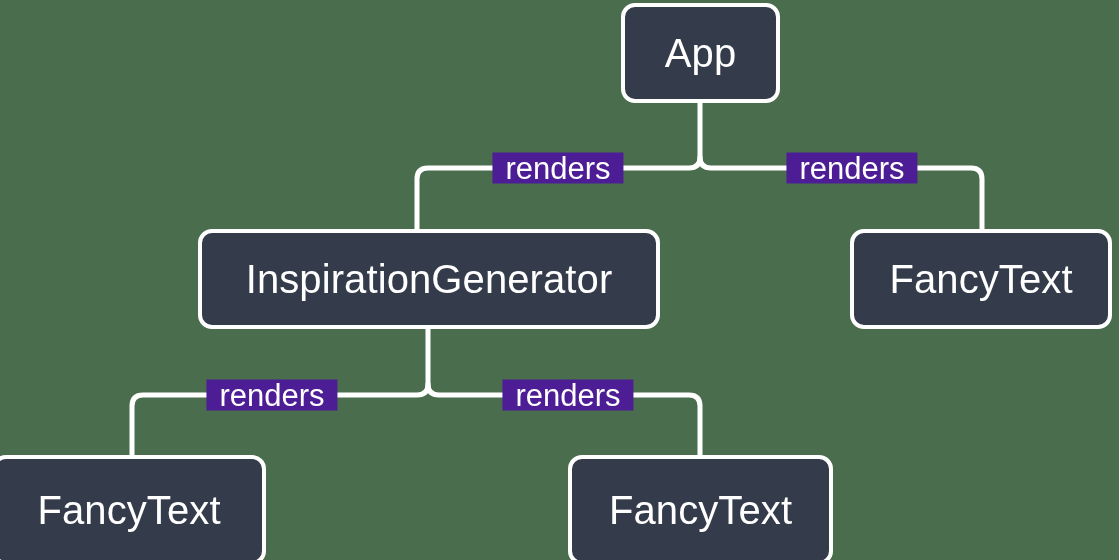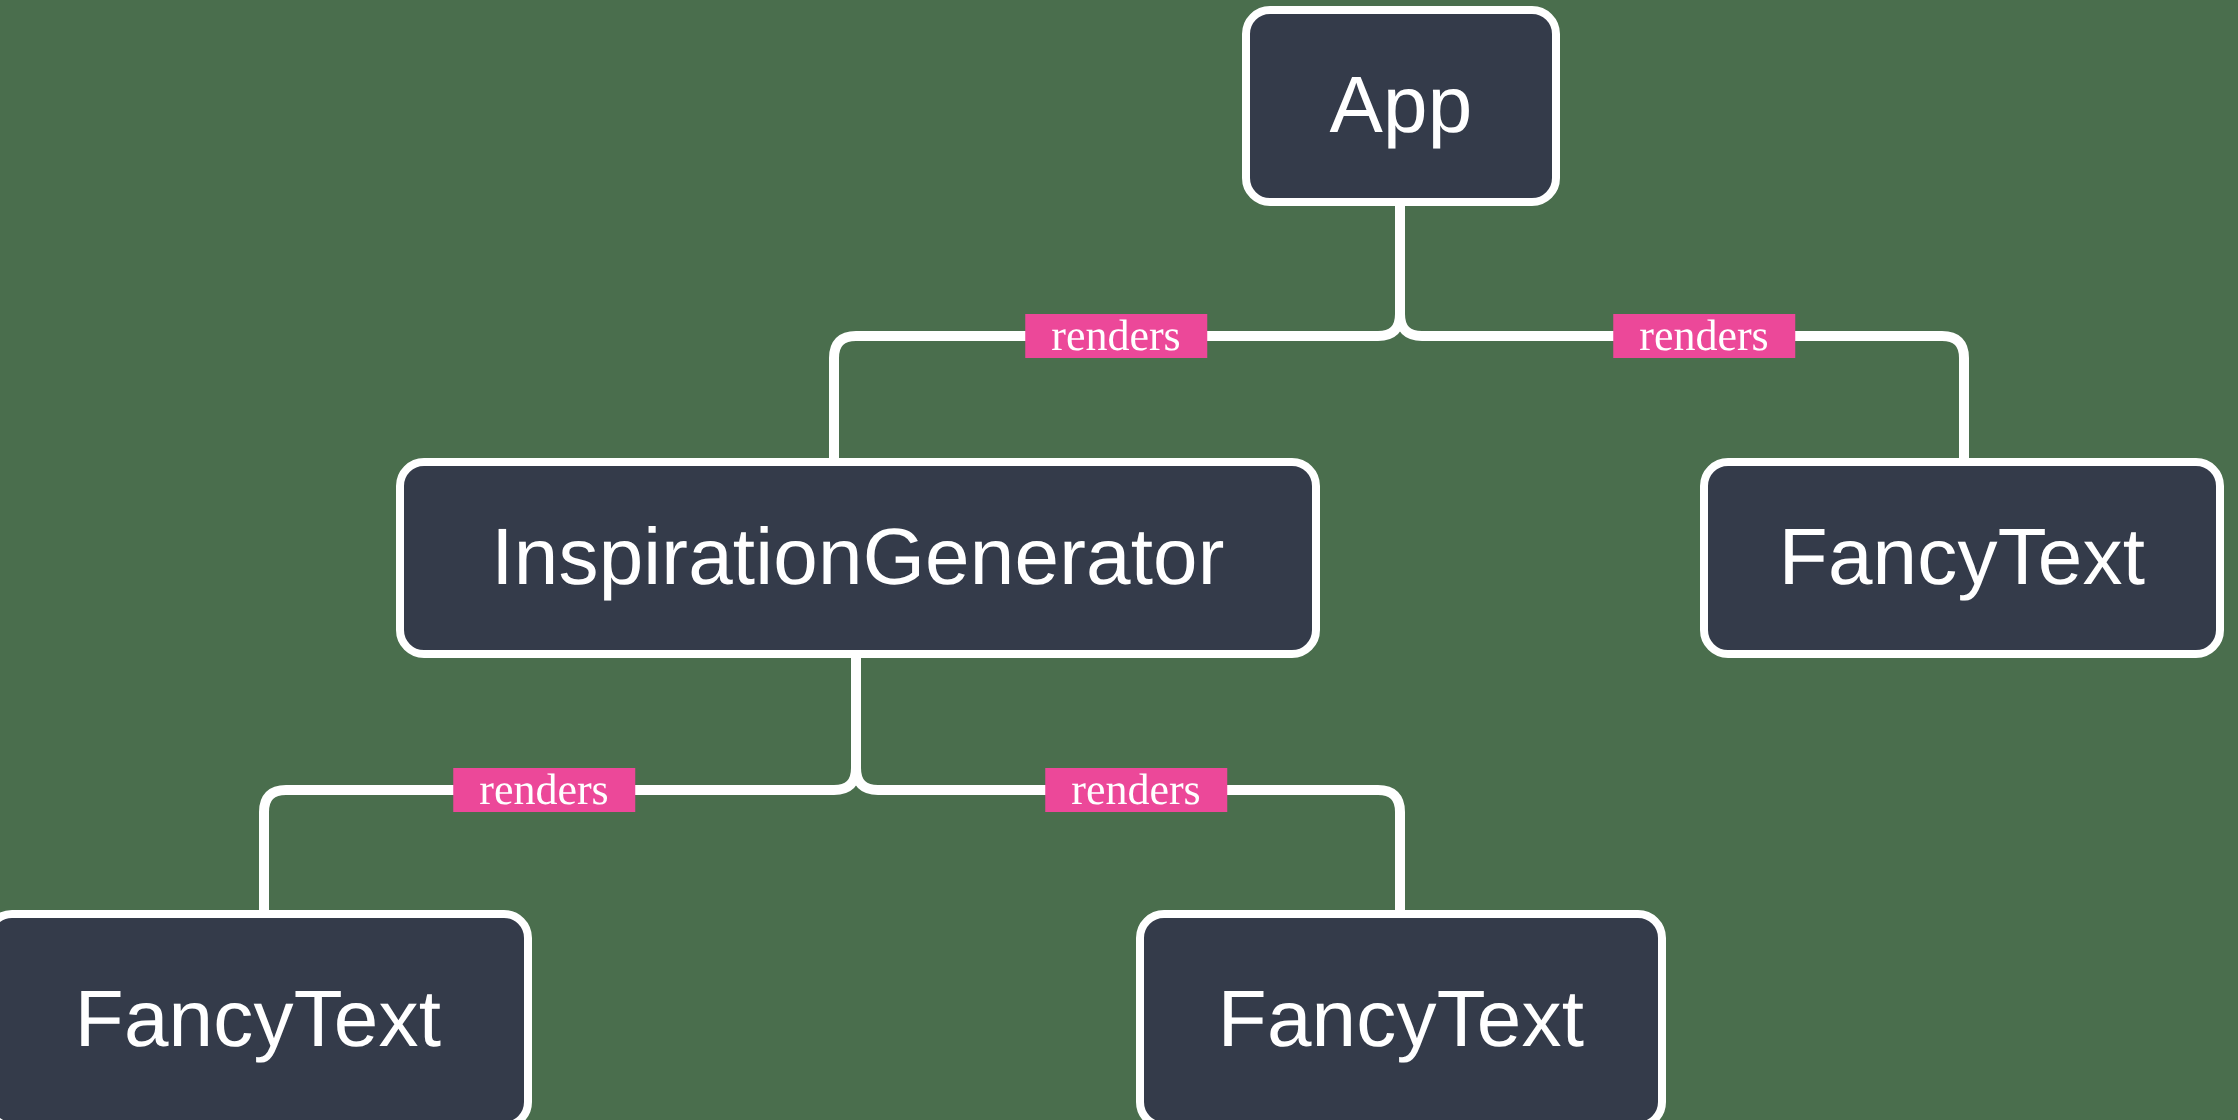--- a/index.html
+++ b/index.html
@@ -37,29 +37,28 @@
     color: #ffffff;
     font-size: 40px;
     font-weight: 400;
     letter-spacing: 0.1px;
     white-space: nowrap;
     z-index: 2;
   }
   .edge-label {
     position: absolute;
     color: #ffffff;
-    font-size: 22px;
+    font-size: 31px;
     font-weight: 500;
     line-height: 1;
-    background: #ec4899;
+    background: #4c1d95;
     padding: 0 13px;
     white-space: nowrap;
     transform: translate(-50%, -50%);
     z-index: 3;
-    font-family: Liberation Serif, serif;
   }
 </style>
 </head>
 <body>
 
 <div id="diagram">
 
   <svg id="connectors" viewBox="0 0 1119 560" width="1119" height="560" fill="none" stroke="#ffffff" stroke-width="5" stroke-linecap="round" stroke-linejoin="round">
 
     <path d="M 700 103 L 700 157 Q 700 168 689 168 L 428 168 Q 417 168 417 179 L 417 229"></path>

